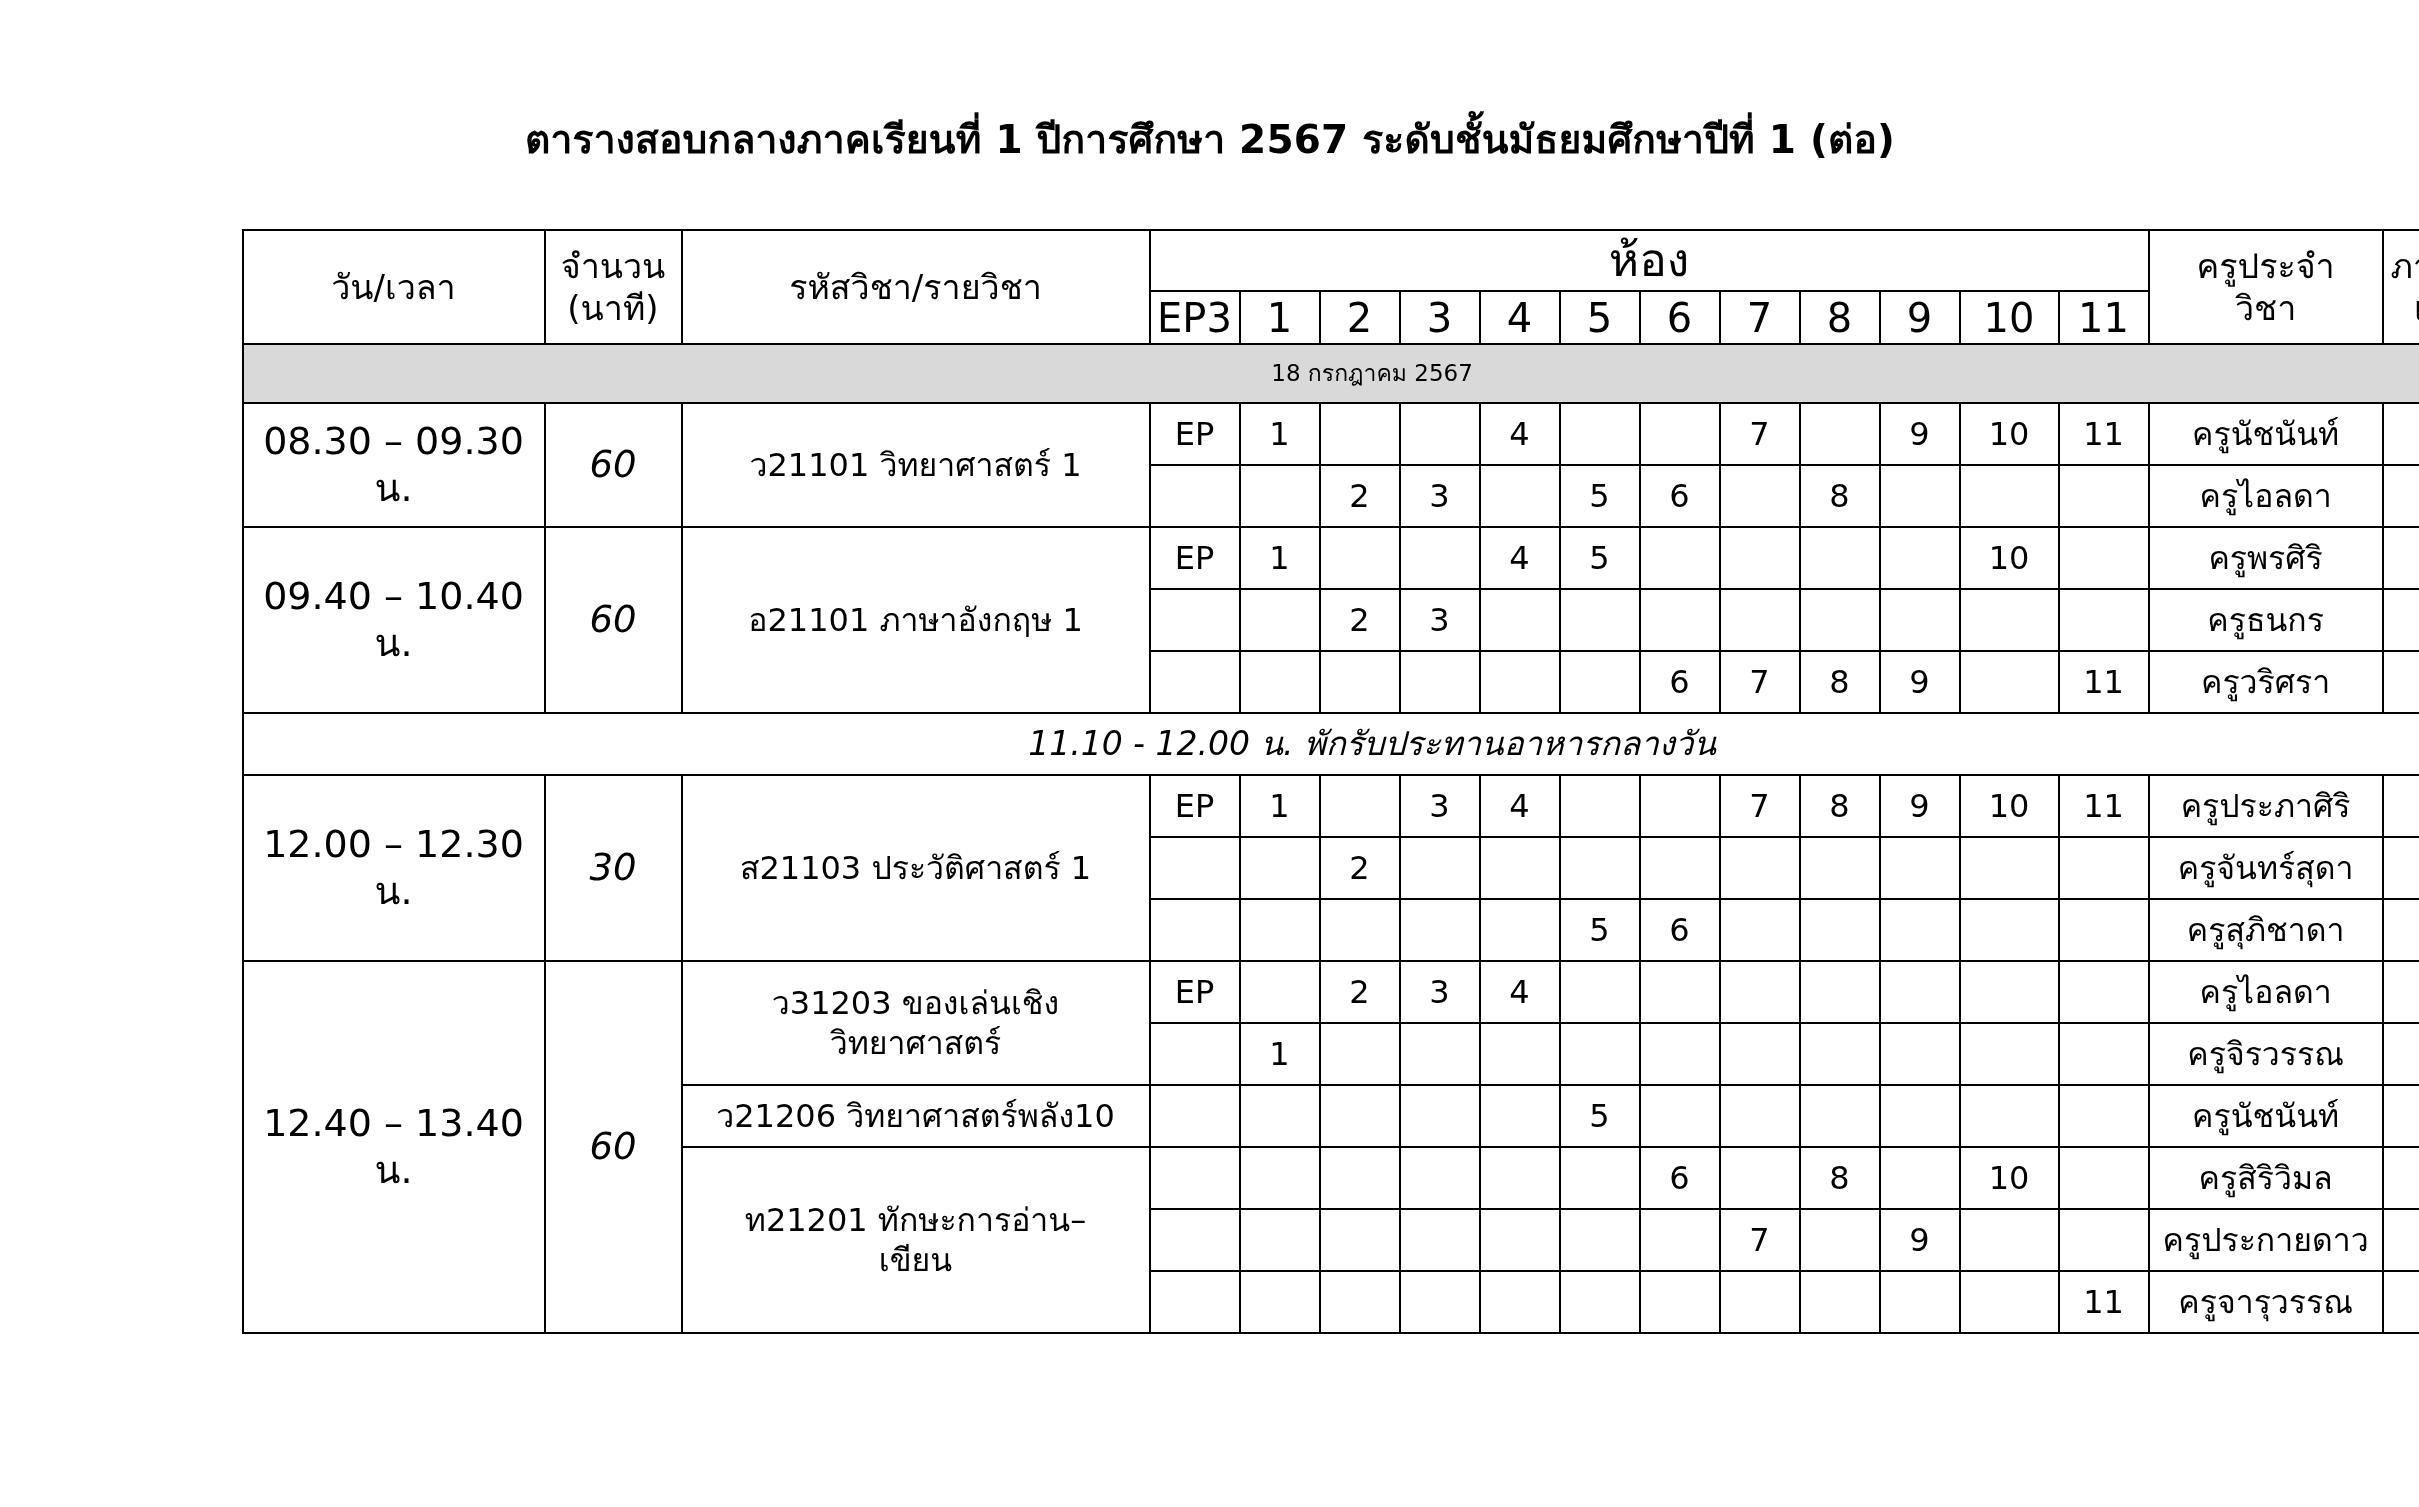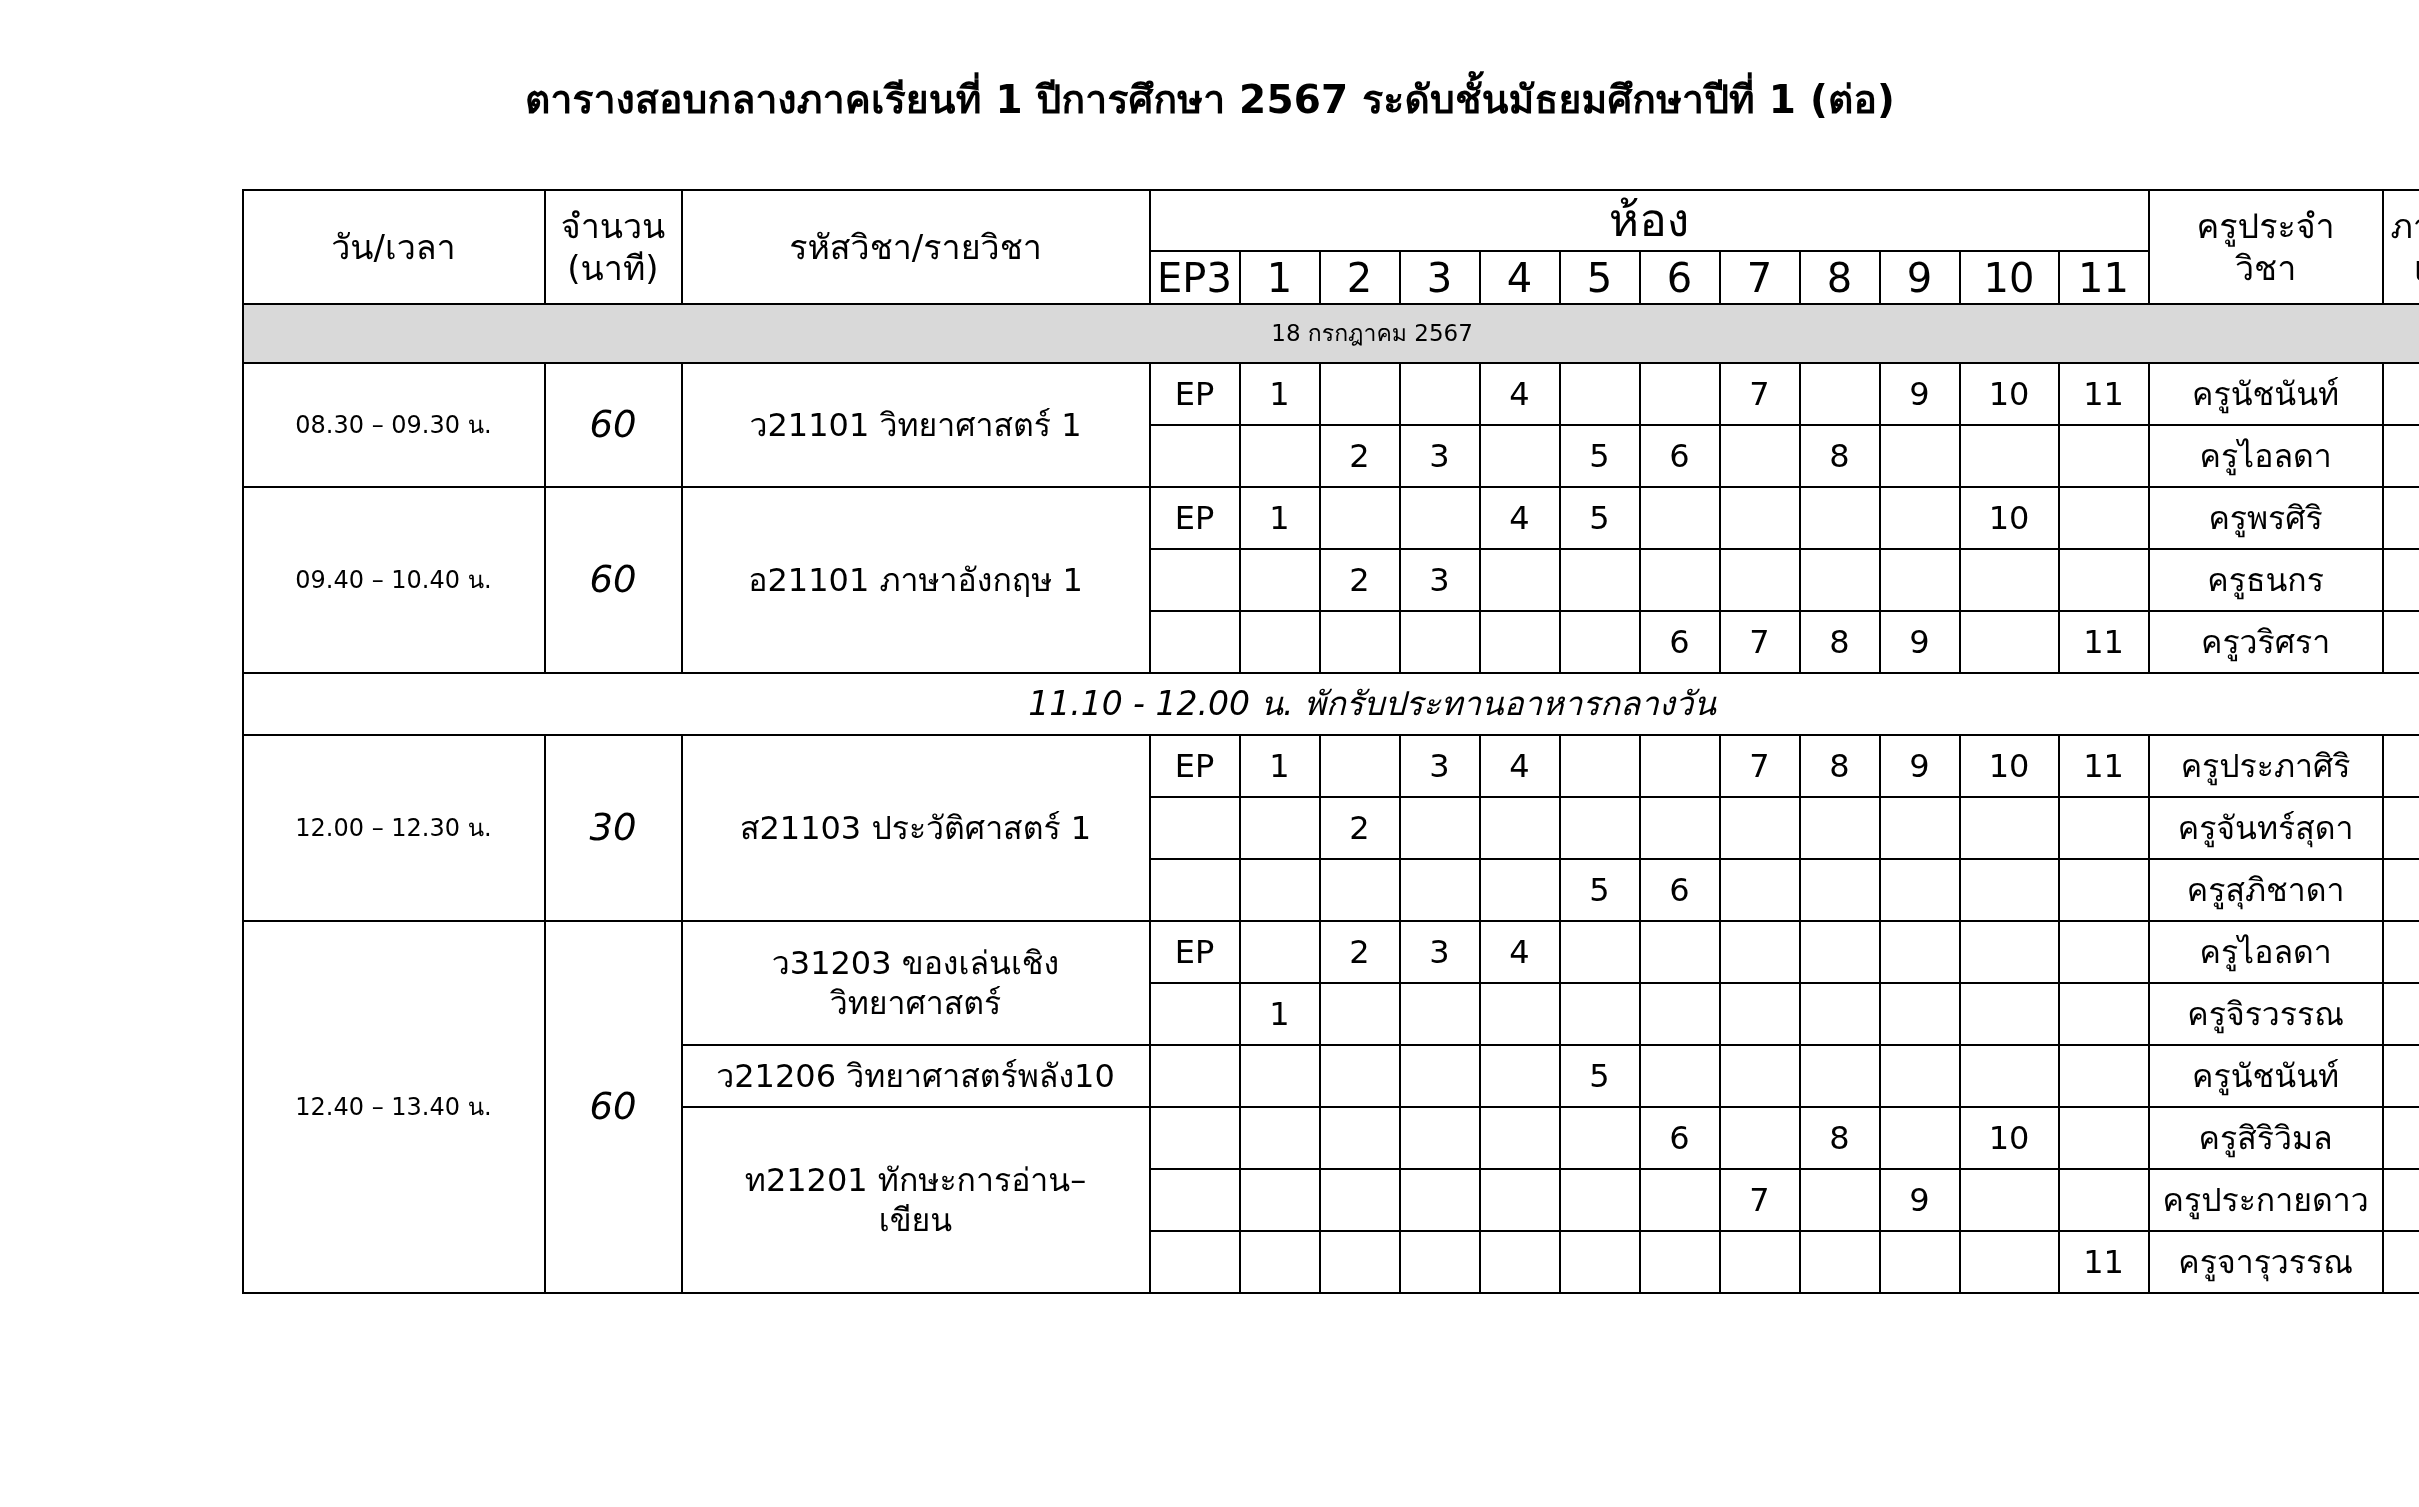--- a/index.html
+++ b/index.html
@@ -18,21 +18,21 @@
     position: relative;
     width: 2420px;
     height: 1508px;
     box-sizing: border-box;
     padding: 0;
   }
   .doc-title {
     text-align: center;
     font-size: 39px;
     font-weight: bold;
-    padding-top: 68px;
+    padding-top: 108px;
     letter-spacing: 0.2px;
   }
   .table-wrap {
     margin: 0 auto;
     margin-top: 59px;
     width: 1937px;
   }
   table.sched {
     border-collapse: collapse;
     width: 100%;
@@ -105,21 +105,21 @@
     padding-left: 15.6px;
     vertical-align: top;
     padding-top: 7.8px;
   }
   .subject-cell .line2 {
     display: block;
   }
   .time-cell {
     vertical-align: top;
     padding-top: 7.8px;
-    font-size: 24px;
+    font-size: 38px;
     border-radius: 19px;
   }
   .min-cell {
     vertical-align: top;
     padding-top: 7.8px;
     font-size: 37px;
     font-style: italic;
   }
 </style>
 </head>

